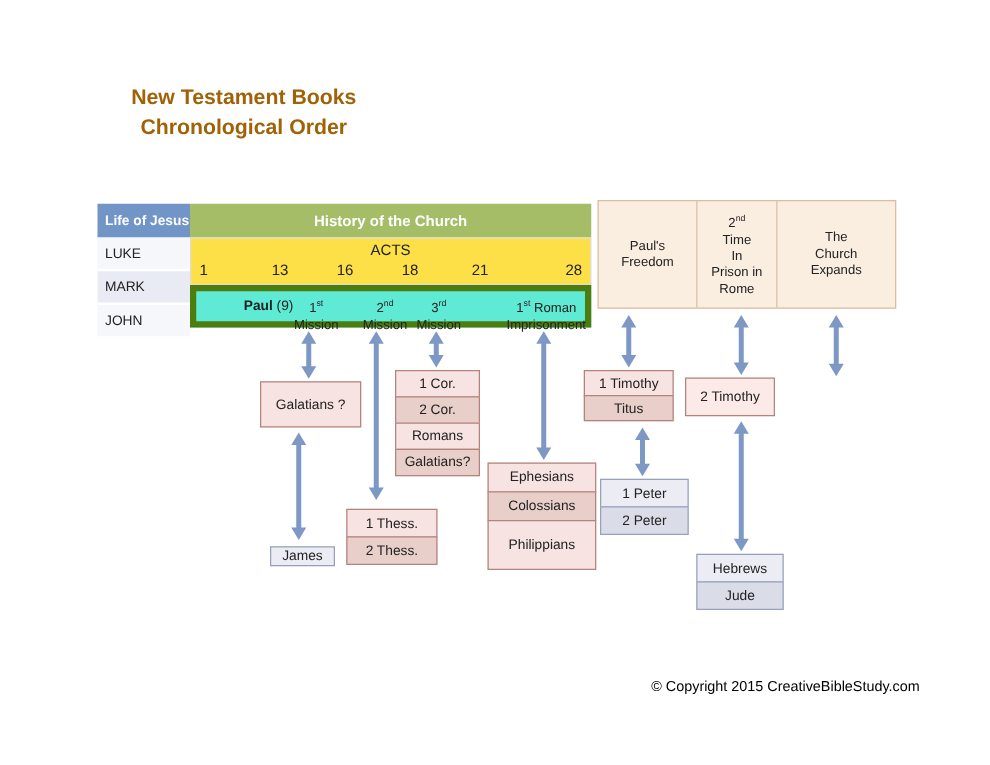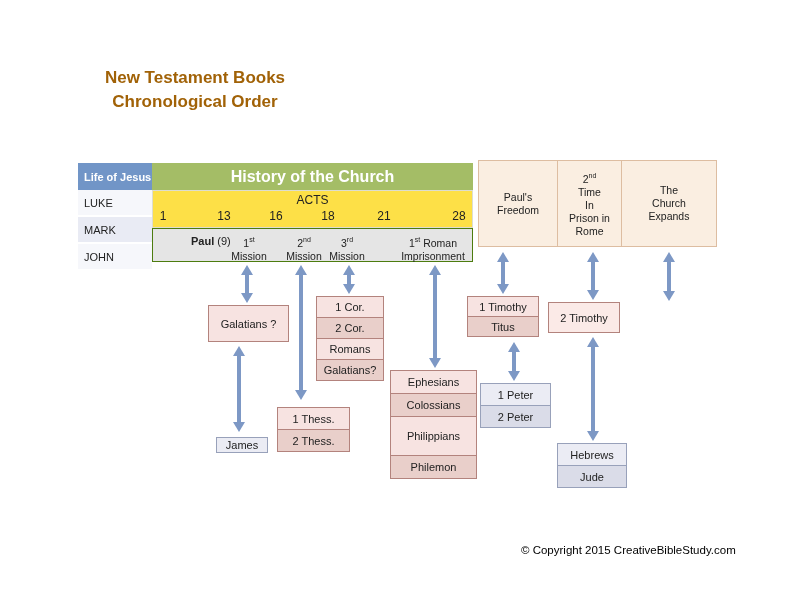--- a/index.html
+++ b/index.html
@@ -13,28 +13,28 @@
   
   .jesus-col{position:absolute;left:78px;top:163px;width:74px;}
   .jesus-header{height:27px;background:#7195c7;color:#ffffff;font-weight:bold;
     font-size:11px;display:flex;align-items:center;padding-left:6px;box-sizing:border-box;}
   .gospel-row{height:27px;font-size:11px;display:flex;align-items:center;
     padding-left:6px;box-sizing:border-box;border-bottom:2px solid #ffffff;}
   .gospel-row:nth-child(odd){background:#e9ebf4;}
   .gospel-row:nth-child(even){background:#f6f7fb;}
   
   .church-header{position:absolute;left:152px;top:163px;width:321px;height:27px;
-    background:#a4bd66;color:#ffffff;font-weight:bold;font-size:16px;
+    background:#a4bd66;color:#ffffff;font-weight:bold;font-size:12px;
     display:flex;align-items:center;justify-content:center;box-sizing:border-box;}
   .acts-band{position:absolute;left:152px;top:190px;width:321px;height:38px;
     background:#fde047;border:1px solid #ddddd0;box-sizing:border-box;}
   .acts-label{position:absolute;top:2px;left:0;right:0;text-align:center;font-size:12px;}
   .chap{position:absolute;top:18px;transform:translateX(-50%);font-size:12px;}
   .paul-band{position:absolute;left:152px;top:228px;width:321px;height:34px;
-    background:#e5e5e5;border:1px solid #4d7c0f;box-sizing:border-box;}
+    background:#5eead4;border:5px solid #4d7c0f;box-sizing:border-box;}
   .paul-label{position:absolute;left:38px;top:6px;font-size:11px;}
   .paul-label b{font-weight:bold;}
   .mission{position:absolute;top:4px;width:80px;text-align:center;font-size:10.5px;line-height:13px;}
   .mission sup, .era sup{font-size:7px;}
   
   .eras{position:absolute;left:478px;top:160px;width:239px;height:87px;display:flex;
     background:#faeee1;border:1px solid #ddbda1;box-sizing:border-box;}
   .era{display:flex;flex-direction:column;align-items:center;justify-content:center;
     font-size:10.5px;line-height:13px;text-align:center;box-sizing:border-box;}
   .era + .era{border-left:1px solid #ddbda1;}
@@ -142,21 +142,20 @@
     <div class="row pink-light" style="height:22px">1 Cor.</div>
     <div class="row pink-dark" style="height:22px">2 Cor.</div>
     <div class="row pink-light" style="height:22px">Romans</div>
     <div class="row pink-dark" style="height:22px">Galatians?</div>
   </div>
 
   <div class="stack pink" style="left:390px;top:370px;width:87px">
     <div class="row pink-light" style="height:24px">Ephesians</div>
     <div class="row pink-dark" style="height:24px">Colossians</div>
     <div class="row pink-light" style="height:40px">Philippians</div>
-    <div class="row pink-dark" style="height:24px">Philemon</div>
   </div>
 
   <div class="stack pink" style="left:467px;top:296px;width:72px">
     <div class="row pink-light" style="height:21px">1 Timothy</div>
     <div class="row pink-dark" style="height:21px">Titus</div>
   </div>
 
   <div class="box pink pink-light" style="left:548px;top:302px;width:72px;height:31px;background:#fbeae7">2 Timothy</div>
 
   <div class="box gray gray-light" style="left:216px;top:437px;width:52px;height:16px">James</div>

